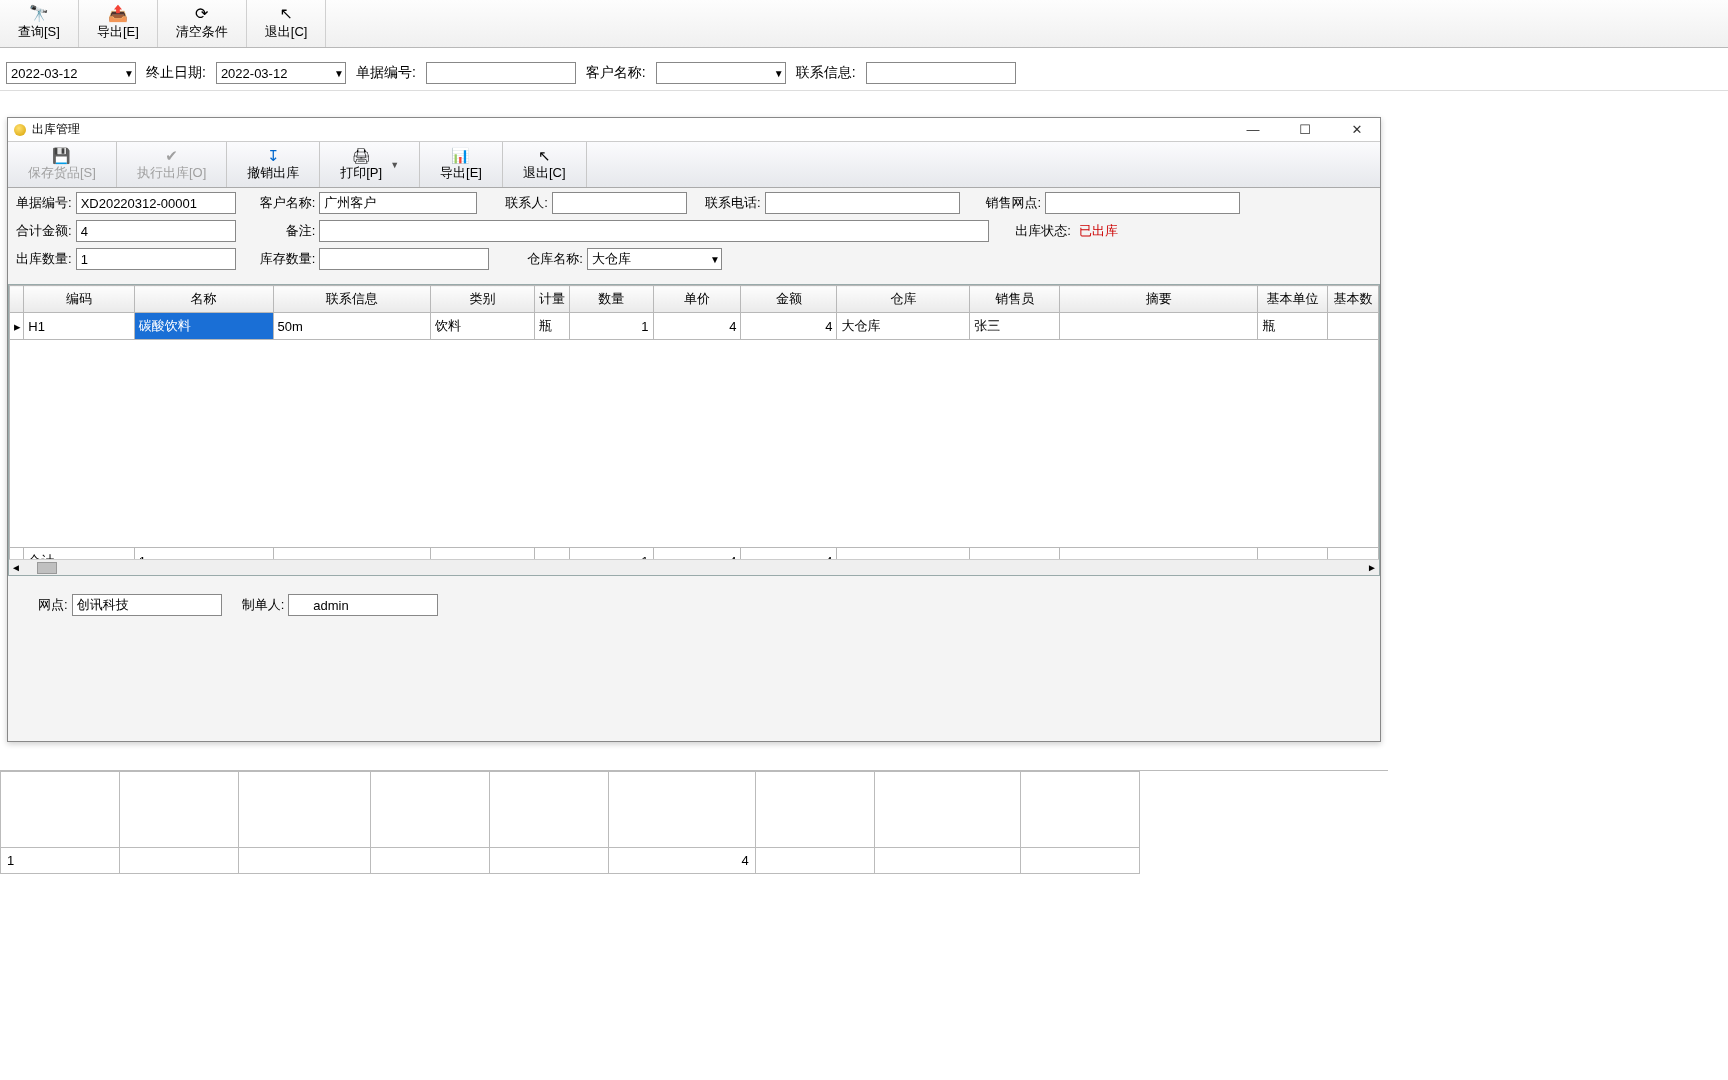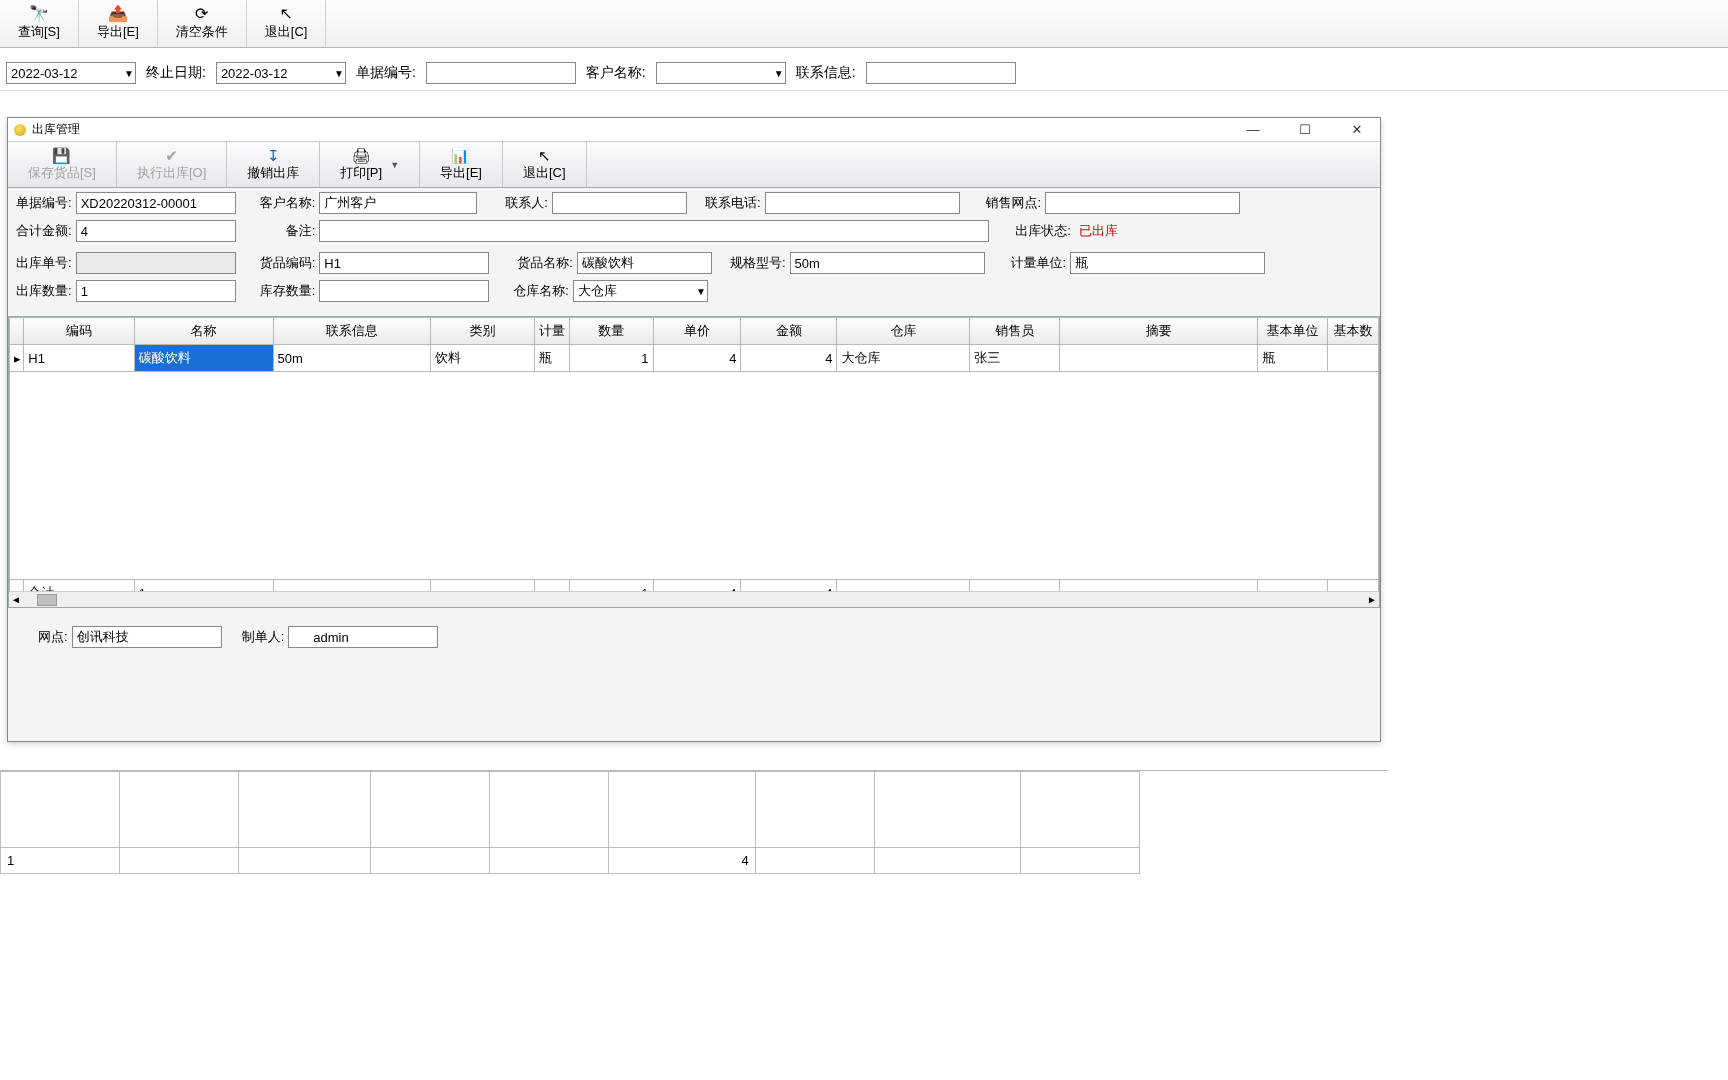--- a/index.html
+++ b/index.html
@@ -183,52 +183,30 @@
         </div>
       <div class="fld" style="margin-left:42px">
           <label>备注:</label>
           <input style="width: 670px;">
         </div>
       <div class="fld" style="margin-left:18px">
           <label>出库状态:</label>
           <span class="status-red">已出库</span>
         </div>
     </div>
-    <div class="form-row" style="margin-top:10px">
-      <div class="fld">
-          <label>出库单号:</label>
-          <input style="width: 160px;" readonly="">
-        </div>
-      <div class="fld" style="margin-left:16px">
-          <label>货品编码:</label>
-          <input style="width: 170px;" value="H1">
-        </div>
-      <div class="fld" style="margin-left:20px">
-          <label>货品名称:</label>
-          <input style="width: 135px;" value="碳酸饮料">
-        </div>
-      <div class="fld" style="margin-left:10px">
-          <label>规格型号:</label>
-          <input style="width: 195px;" value="50m">
-        </div>
-      <div class="fld" style="margin-left:18px">
-          <label>计量单位:</label>
-          <input style="width: 195px;" value="瓶">
-        </div>
-    </div>
     <div class="form-row">
       <div class="fld">
           <label>出库数量:</label>
           <input style="width: 160px;" value="1">
         </div>
       <div class="fld" style="margin-left:16px">
           <label>库存数量:</label>
           <input style="width: 170px;">
         </div>
-      <div class="fld" style="margin-left:16px">
+      <div class="fld" style="margin-left:30px">
           <label>仓库名称:</label>
         <div class="combo">
             <input style="width: 135px;" value="大仓库">
             <span class="arrow">▼</span>
           </div>
       </div>
     </div>
   </div>
 
   <div class="tbl-wrap">

